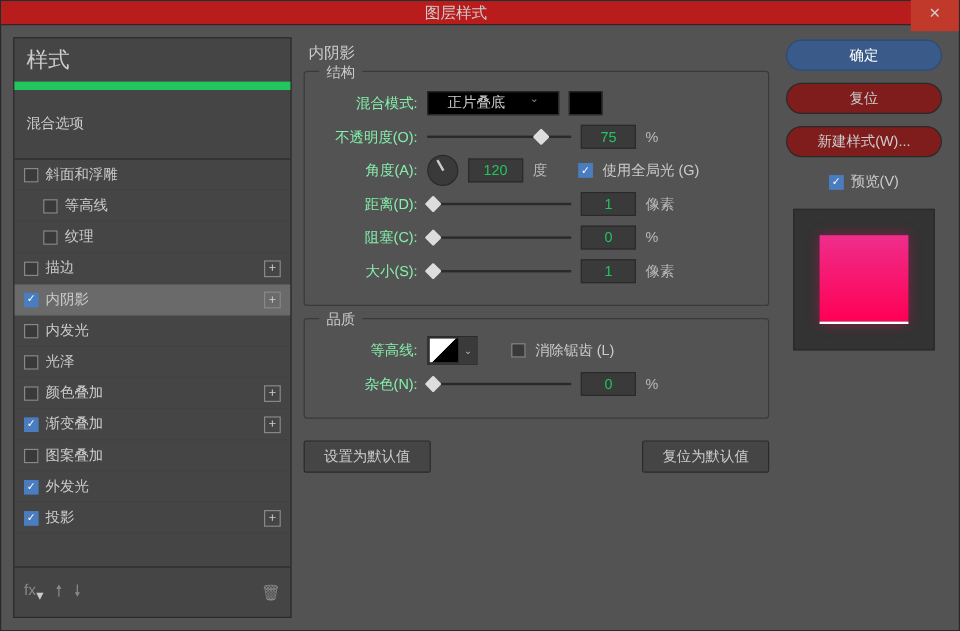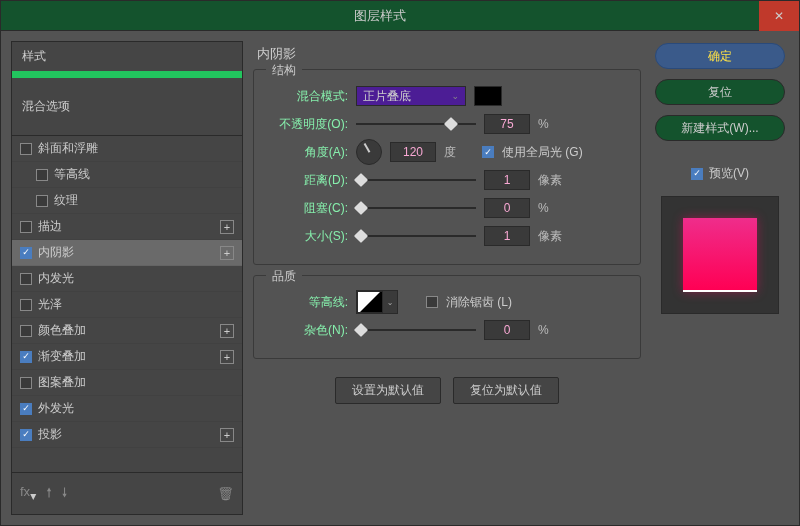--- a/index.html
+++ b/index.html
@@ -1,61 +1,61 @@
 <!DOCTYPE html>
 <html><head>
 <meta charset="utf-8">
 <style>
 *{box-sizing:border-box;margin:0;padding:0;font-family:"Microsoft YaHei",sans-serif;font-size:12px;color:#ccc;-webkit-user-select:none;user-select:none}
 body{background:#535353;width:800px;height:526px;overflow:hidden}
 .window{width:800px;height:526px;background:#535353;border:1px solid #2a2a2a;display:flex;flex-direction:column}
-.titlebar{height:30px;background:#14532d;display:flex;align-items:center;position:relative;border-bottom:1px solid #2a2a2a}
+.titlebar{height:20px;background:#b91c1c;display:flex;align-items:center;position:relative;border-bottom:1px solid #2a2a2a}
 .title{flex:1;text-align:center;font-size:13px}
 .close-btn{width:40px;height:30px;background:#c0392b;display:flex;align-items:center;justify-content:center;color:#fff;font-size:14px;cursor:pointer}
 .body{flex:1;display:flex;padding:10px;gap:10px}
 .sidebar{width:232px;background:#454545;border:1px solid #2a2a2a;display:flex;flex-direction:column}
-.side-header{padding:6px 10px;font-size:12px}
+.side-header{padding:6px 10px;font-size:18px}
 .side-sub{padding:20px 10px;border-top:7px solid #22c55e;border-bottom:1px solid #2a2a2a}
 .side-list{flex:1;overflow:auto}
 .side-item{display:flex;align-items:center;padding:4px 8px;height:26px;gap:6px;border-bottom:1px solid rgba(0,0,0,0.05)}
 .side-item.indent{padding-left:24px}
 .side-item.selected{background:#6a6a6a}
 .chk{width:12px;height:12px;border:1px solid #888;display:inline-flex;align-items:center;justify-content:center;background:#3a3a3a;flex-shrink:0}
 .chk.on{background:#4a7dbf;border-color:#4a7dbf}
 .chk.on::after{content:"✓";color:#fff;font-size:9px;line-height:1}
 .side-label{flex:1}
 .plus{width:14px;height:14px;border:1px solid #888;display:flex;align-items:center;justify-content:center;font-size:11px;color:#ccc;flex-shrink:0}
 .side-footer{height:42px;border-top:1px solid #2a2a2a;display:flex;align-items:center;padding:0 8px;gap:10px}
 .side-footer span{color:#888;font-size:13px}
 .trash{margin-left:auto;color:#aaa;font-size:14px}
 .main{flex:1;display:flex;flex-direction:column}
 .main-title{padding:4px 0 4px 4px;font-size:13px}
 .fieldset{border:1px solid #3a3a3a;border-radius:3px;margin:2px 0 8px 0;padding:12px 14px 14px 14px;position:relative}
 .legend{position:absolute;top:-8px;left:12px;background:#535353;padding:0 6px;font-size:12px}
 .row{display:flex;align-items:center;height:28px;gap:8px}
 .lbl{width:80px;text-align:right;color:#86efac}
-.select{width:110px;height:20px;background:#4c1d95;border:1px solid #2a2a2a;display:flex;align-items:center;padding:0 6px;justify-content:space-between}
+.select{width:110px;height:20px;background:#000000;border:1px solid #2a2a2a;display:flex;padding:0 16px;justify-content:space-between}
 .select .caret{font-size:9px;color:#888}
 .swatch{width:28px;height:20px;background:#000;border:1px solid #2a2a2a}
 .slider{width:120px;height:16px;position:relative;display:flex;align-items:center}
 .slider .track{height:2px;background:#2a2a2a;width:100%}
 .slider .thumb{position:absolute;width:10px;height:10px;background:#ddd;border-radius:1px;transform:rotate(45deg);top:3px}
-.input{width:46px;height:20px;background:#3a3a3a;border:1px solid #2a2a2a;text-align:center;color:#f9a8d4;line-height:18px}
+.input{width:46px;height:20px;background:#3a3a3a;border:1px solid #2a2a2a;text-align:center;color:#22c55e;line-height:18px}
 .unit{width:30px;color:#bbb}
 .dial{width:26px;height:26px;border:1px solid #2a2a2a;border-radius:50%;background:#3a3a3a;position:relative;flex-shrink:0}
 .dial::after{content:"";position:absolute;width:2px;height:10px;background:#ccc;left:12px;top:2px;transform-origin:50% 11px;transform:rotate(-30deg)}
 .contour{width:26px;height:22px;background:linear-gradient(135deg,#fff 0%,#fff 49%,#000 51%,#000 100%);border:1px solid #2a2a2a}
 .contour-wrap{display:flex;align-items:center;border:1px solid #2a2a2a}
 .contour-caret{width:14px;height:22px;background:#3a3a3a;display:flex;align-items:center;justify-content:center;font-size:8px;color:#aaa}
-.btnrow{display:flex;gap:12px;justify-content:center;margin-top:10px}
+.btnrow{display:flex;gap:12px;justify-content:space-between;margin-top:10px}
 .btn{padding:4px 16px;border:1px solid #2a2a2a;background:#454545;border-radius:2px;cursor:pointer}
 .right{width:138px;display:flex;flex-direction:column;align-items:center;gap:10px;padding-top:2px}
-.rbtn{width:130px;height:26px;border:1px solid #2a2a2a;border-radius:13px;background:#14532d;display:flex;align-items:center;justify-content:center;cursor:pointer}
-.rbtn.primary{background:#3a5a8a;border-color:#2a4a7a;color:#fde047}
-.preview-row{display:flex;align-items:center;gap:6px;margin-top:14px}
+.rbtn{width:130px;height:26px;border:1px solid #2a2a2a;border-radius:13px;background:#7f1d1d;display:flex;align-items:center;justify-content:center;cursor:pointer}
+.rbtn.primary{background:#3a5a8a;border-color:#2a4a7a;color:#ffffff}
+.preview-row{display:flex;align-items:center;gap:6px;margin-top:2px}
 .preview{width:118px;height:118px;background:#333;border:1px solid #2a2a2a;display:flex;align-items:center;justify-content:center;margin-top:4px}
 .preview-inner{width:74px;height:74px;background:linear-gradient(180deg,#ef2d8b 0%,#ff0054 100%);border-bottom:2px solid #fff;box-shadow:0 0 10px rgba(255,0,100,0.4)}
 </style>
 </head>
 <body>
 
 <div class="window">
   <div class="titlebar">
     <div class="title">图层样式</div>
     <div class="close-btn">

